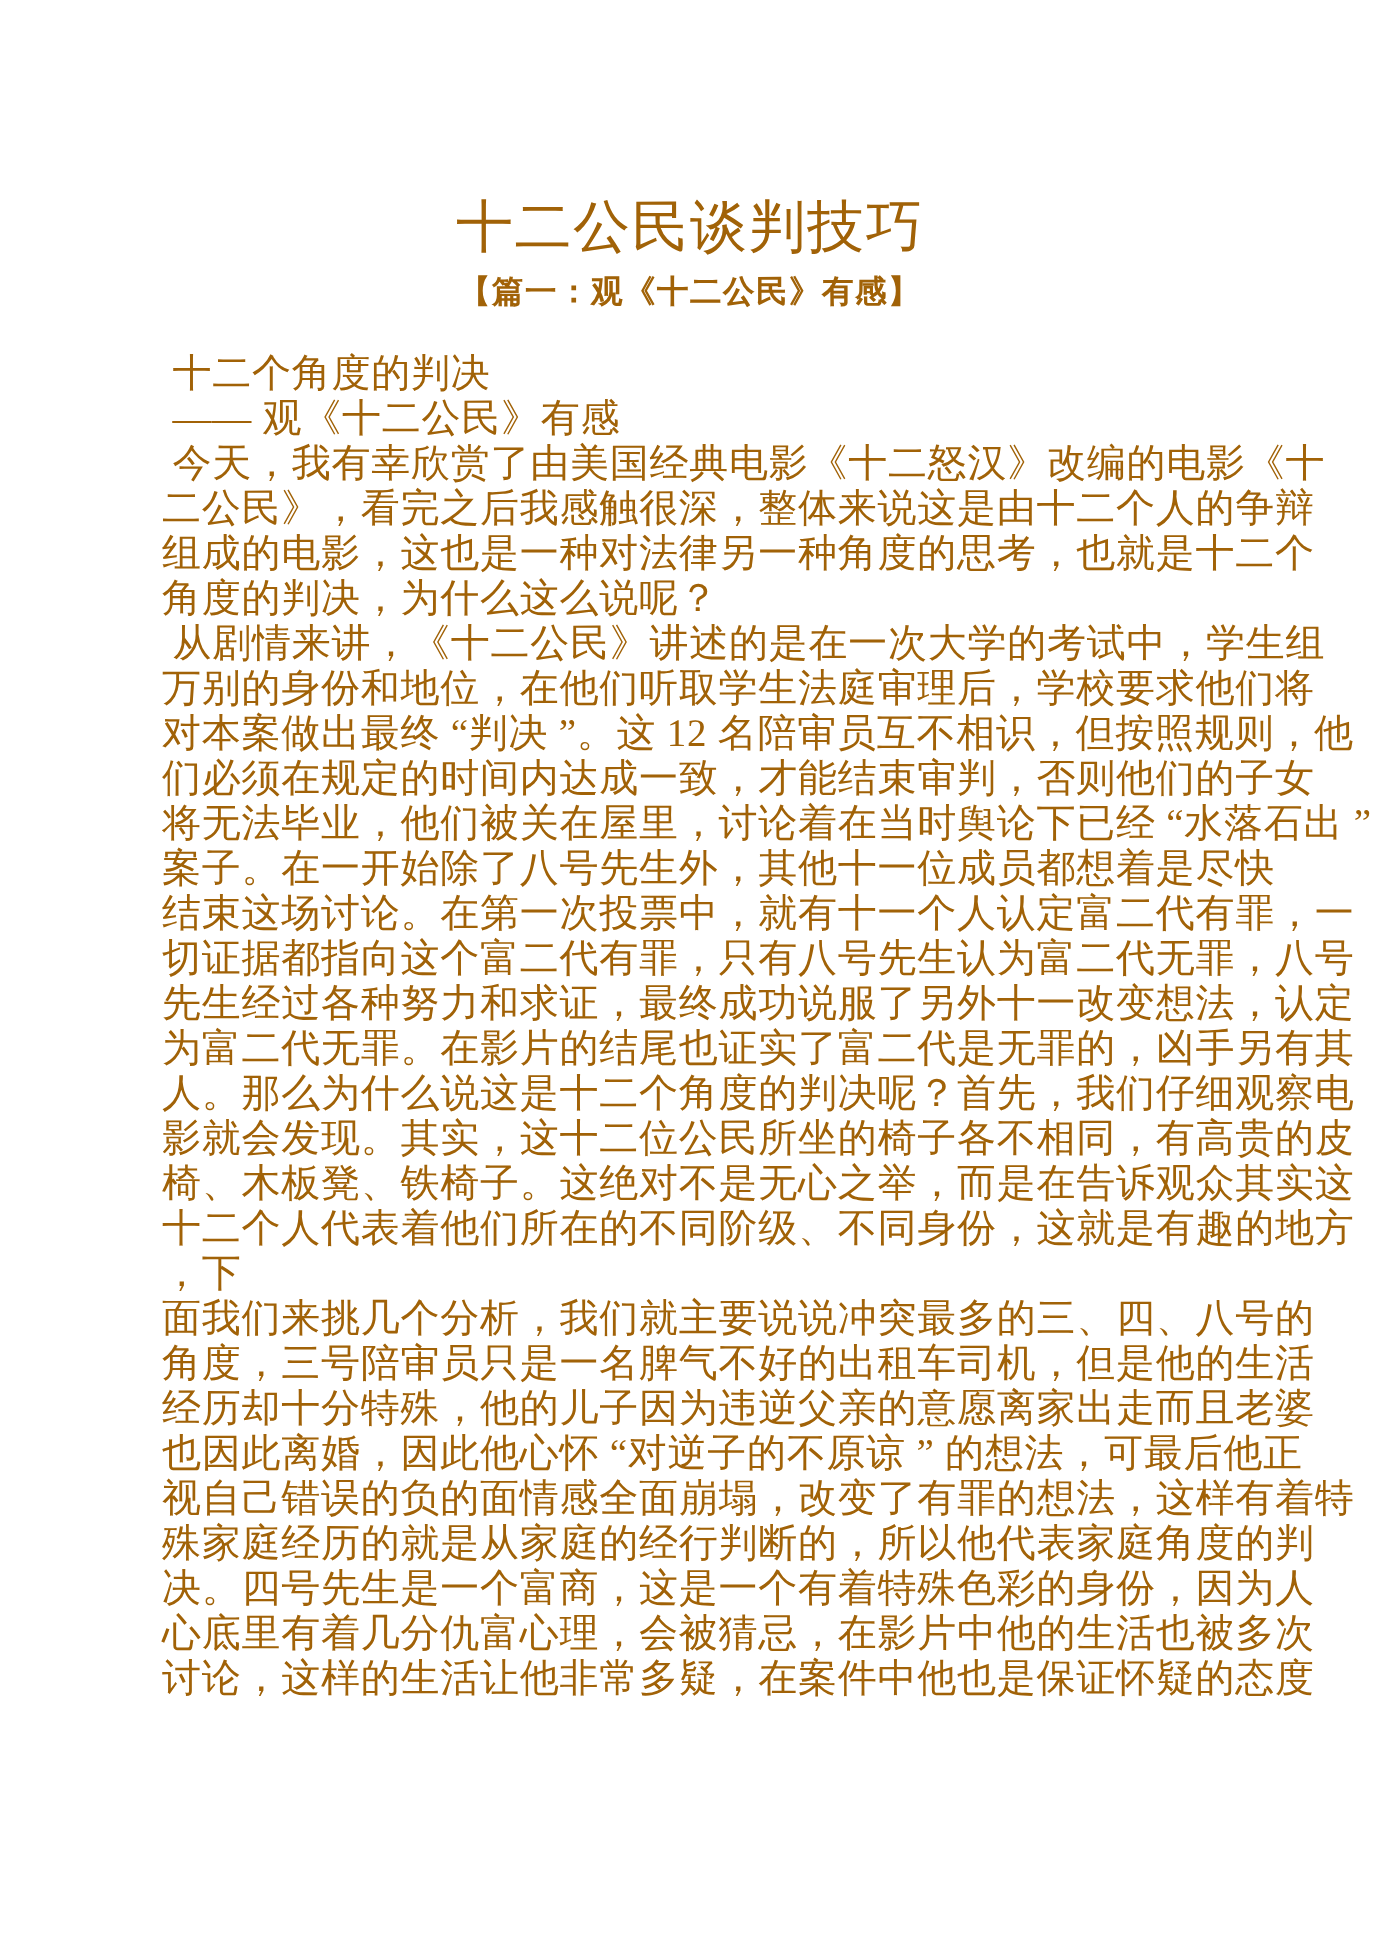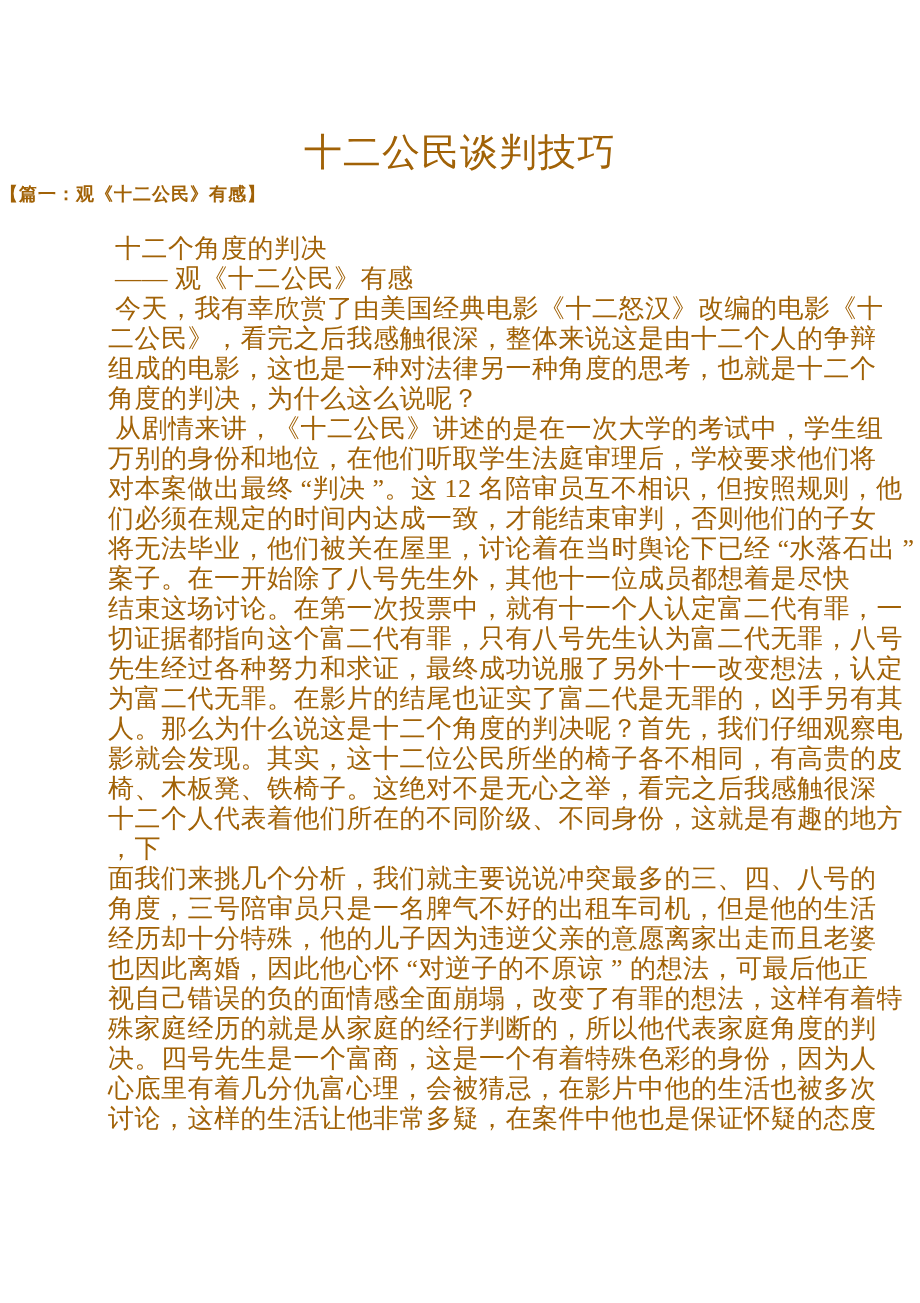--- a/index.html
+++ b/index.html
@@ -21,23 +21,24 @@
     margin: 118px 0 0 0;
     font-size: 38px;
     line-height: 44px;
     font-weight: normal;
     text-align: center;
     letter-spacing: 1px;
     white-space: pre;
   }
   .doc-subtitle {
     margin: 4px 0 0 0;
-    font-size: 18px;
+    font-size: 21px;
     line-height: 32px;
     font-weight: bold;
+    text-align: center;
     letter-spacing: 1px;
     white-space: pre;
   }
   .doc-body {
     margin-top: 24px;
     padding-left: 108px;
     padding-right: 80px;
     font-size: 26px;
   }
   .text-line {
@@ -64,21 +65,21 @@
       <div class="text-line">对本案做出最终 “判决 ”。这 12 名陪审员互不相识，但按照规则，他</div>
       <div class="text-line">们必须在规定的时间内达成一致，才能结束审判，否则他们的子女</div>
       <div class="text-line">将无法毕业，他们被关在屋里，讨论着在当时舆论下已经 “水落石出 ”  的</div>
       <div class="text-line">案子。在一开始除了八号先生外，其他十一位成员都想着是尽快</div>
       <div class="text-line">结束这场讨论。在第一次投票中，就有十一个人认定富二代有罪，一</div>
       <div class="text-line">切证据都指向这个富二代有罪，只有八号先生认为富二代无罪，八号</div>
       <div class="text-line">先生经过各种努力和求证，最终成功说服了另外十一改变想法，认定</div>
       <div class="text-line">为富二代无罪。在影片的结尾也证实了富二代是无罪的，凶手另有其</div>
       <div class="text-line">人。那么为什么说这是十二个角度的判决呢？首先，我们仔细观察电</div>
       <div class="text-line">影就会发现。其实，这十二位公民所坐的椅子各不相同，有高贵的皮</div>
-      <div class="text-line">椅、木板凳、铁椅子。这绝对不是无心之举，看完之后我感触很深</div>
+      <div class="text-line">椅、木板凳、铁椅子。这绝对不是无心之举，而是在告诉观众其实这</div>
       <div class="text-line">十二个人代表着他们所在的不同阶级、不同身份，这就是有趣的地方</div>
       <div class="text-line">，下</div>
       <div class="text-line">面我们来挑几个分析，我们就主要说说冲突最多的三、四、八号的</div>
       <div class="text-line">角度，三号陪审员只是一名脾气不好的出租车司机，但是他的生活</div>
       <div class="text-line">经历却十分特殊，他的儿子因为违逆父亲的意愿离家出走而且老婆</div>
       <div class="text-line">也因此离婚，因此他心怀 “对逆子的不原谅 ” 的想法，可最后他正</div>
       <div class="text-line">视自己错误的负的面情感全面崩塌，改变了有罪的想法，这样有着特</div>
       <div class="text-line">殊家庭经历的就是从家庭的经行判断的，所以他代表家庭角度的判</div>
       <div class="text-line">决。四号先生是一个富商，这是一个有着特殊色彩的身份，因为人</div>
       <div class="text-line">心底里有着几分仇富心理，会被猜忌，在影片中他的生活也被多次</div>

